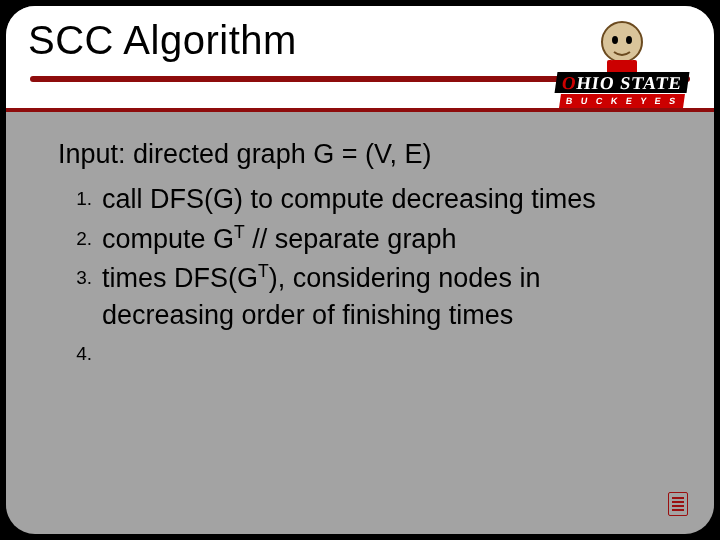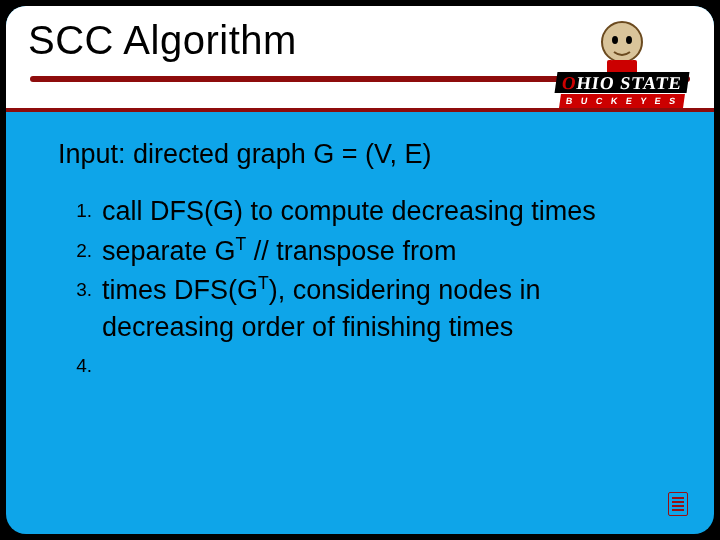--- a/index.html
+++ b/index.html
@@ -10,22 +10,22 @@
     font-family: Arial, Helvetica, sans-serif;
     overflow: hidden;
     position: relative;
   }
   .slide-frame {
     position: absolute;
     top: 6px;
     left: 6px;
     right: 6px;
     bottom: 6px;
-    background: #0ea5e9;
-    border-radius: 20px;
+    background: #a3a3a3;
+    border-radius: 29px;
     overflow: hidden;
   }
   .title-bar {
     position: absolute;
     top: 0;
     left: 0;
     right: 0;
     height: 106px;
     background: #fff;
     border-bottom: 4px solid #8e0c0c;
@@ -90,21 +90,21 @@
   .content {
     position: absolute;
     top: 130px;
     left: 52px;
     right: 44px;
     font-size: 27px;
     line-height: 1.38;
     color: #000;
   }
   .input-line {
-    margin-bottom: 20px;
+    margin-bottom: 8px;
   }
   .steps {
     list-style: none;
     padding-left: 44px;
   }
   .steps li {
     position: relative;
     margin-bottom: 2px;
   }
   .step-num {
@@ -169,21 +169,21 @@
 
   <div class="content">
     <div class="input-line">Input:  directed graph G = (V, E)</div>
     <ol class="steps">
       <li>
         <span class="step-num">1.</span>
         <span>call DFS(G) to compute decreasing times</span>
       </li>
       <li>
         <span class="step-num">2.</span>
-        <span><span>separate G</span><sup>T</sup><span> // transpose from</span></span>
+        <span><span>compute G</span><sup>T</sup><span> // separate graph</span></span>
       </li>
       <li>
         <span class="step-num">3.</span>
         <span><span>times DFS(G</span><sup>T</sup><span>), considering nodes in decreasing order of finishing times</span></span>
       </li>
       <li>
         <span class="step-num">4.</span>
       </li>
     </ol>
   </div>

